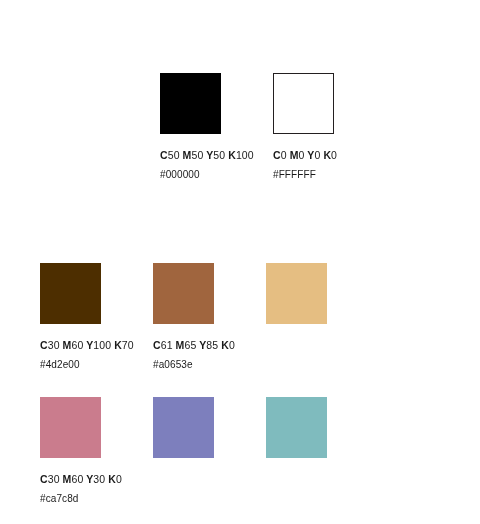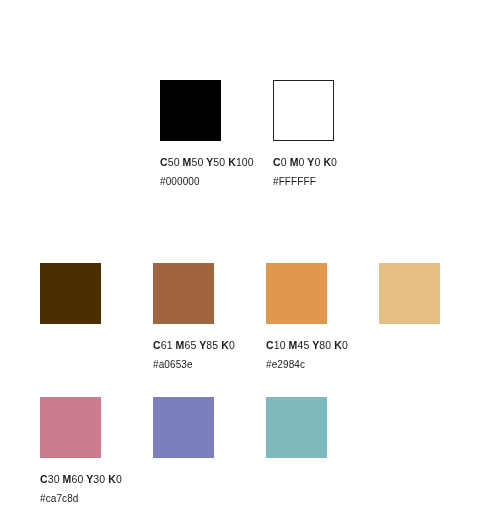--- a/index.html
+++ b/index.html
@@ -65,21 +65,21 @@
   .hex-line {
     font-size: 10px;
     color: #1a1a1a;
     font-weight: 400;
     letter-spacing: 0.1px;
     white-space: nowrap;
     margin-top: 9px;
   }
 
   
-  #row-neutrals { left: 160px; top: 80px; }
+  #row-neutrals { left: 160px; top: 73px; }
   #row-warm     { left: 40px;  top: 263px; }
   #row-accent   { left: 40px;  top: 397px; }
 </style>
 </head>
 <body>
 
 <div id="palette-sheet">
 
   <div class="swatch-row" id="row-neutrals">
       <div class="swatch-cell">
@@ -94,33 +94,30 @@
         <div class="swatch-labels">
           <div class="cmyk-line">C<span class="num">0</span> M<span class="num">0</span> Y<span class="num">0</span> K<span class="num">0</span></div>
           <div class="hex-line">#FFFFFF</div>
         </div>
       </div>
     </div>
 
   <div class="swatch-row" id="row-warm">
       <div class="swatch-cell">
         <div class="swatch-chip" style="background-color: rgb(77, 46, 0);"></div>
+        <div class="swatch-labels">
+          <div class="cmyk-line">C<span class="num">30</span> M<span class="num">60</span> Y<span class="num">100</span> K<span class="num">70</span></div>
+          <div class="hex-line">#4d2e00</div>
+        </div>
       </div>
       <div class="swatch-cell">
         <div class="swatch-chip" style="background-color: rgb(160, 101, 62);"></div>
         <div class="swatch-labels">
           <div class="cmyk-line">C<span class="num">61</span> M<span class="num">65</span> Y<span class="num">85</span> K<span class="num">0</span></div>
           <div class="hex-line">#a0653e</div>
-        </div>
-      </div>
-      <div class="swatch-cell">
-        <div class="swatch-chip" style="background-color: rgb(226, 152, 76);"></div>
-        <div class="swatch-labels">
-          <div class="cmyk-line">C<span class="num">10</span> M<span class="num">45</span> Y<span class="num">80</span> K<span class="num">0</span></div>
-          <div class="hex-line">#e2984c</div>
         </div>
       </div>
       <div class="swatch-cell">
         <div class="swatch-chip" style="background-color: rgb(229, 190, 130);"></div>
       </div>
     </div>
 
   <div class="swatch-row" id="row-accent">
       <div class="swatch-cell">
         <div class="swatch-chip" style="background-color: rgb(202, 124, 141);"></div>

